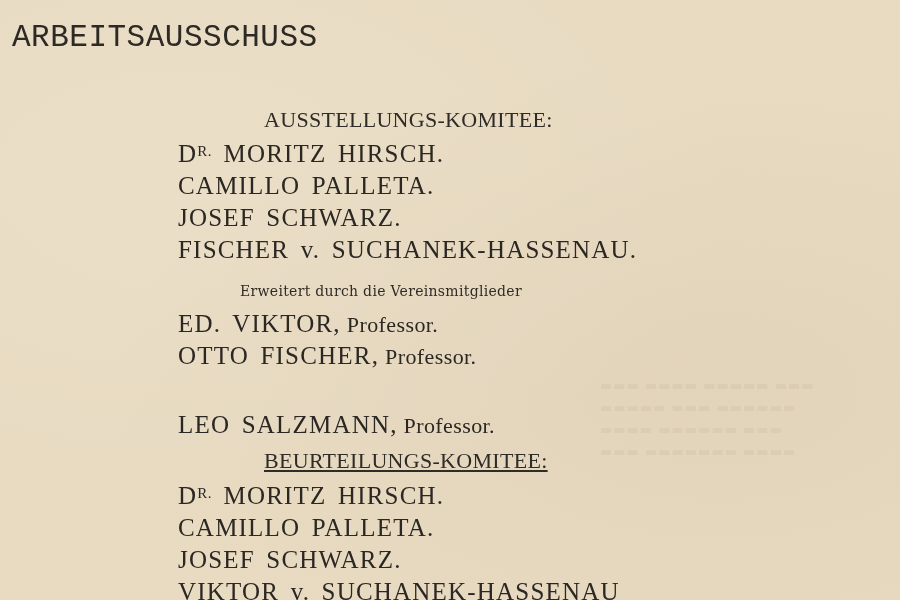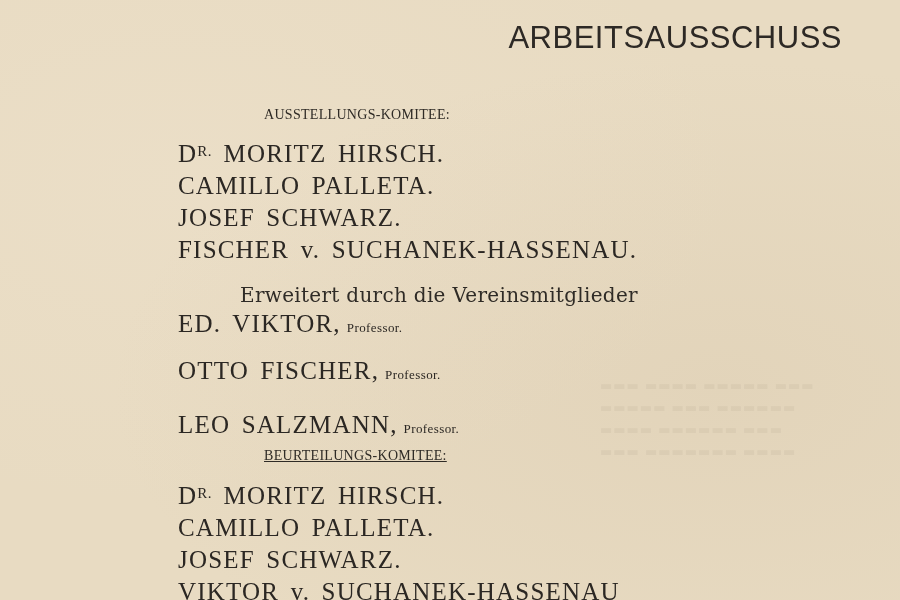--- a/index.html
+++ b/index.html
@@ -28,63 +28,63 @@
       left: 600px;
       top: 375px;
       width: 290px;
       color: rgba(120,100,80,0.07);
       font-size: 13px;
       line-height: 22px;
       letter-spacing: 1px;
     }
     .title {
       position: absolute;
-      left: 2px;
+      left: 12px;
       width: 840px;
       top: 20px;
-      text-align: right;
-      font-family: Liberation Sans, sans-serif;
+      text-align: left;
+      font-family: Liberation Mono, monospace;
       font-size: 31px;
       letter-spacing: 0.5px;
       color: #2d2925;
     }
     .section-heading {
       position: absolute;
       left: 264px;
       font-family: "Liberation Serif", serif;
-      font-size: 14px;
+      font-size: 22px;
       letter-spacing: 0.3px;
       color: #2f2b26;
     }
     .member {
       position: absolute;
       left: 178px;
       font-family: "Liberation Serif", serif;
       font-size: 25px;
       letter-spacing: 1.2px;
       word-spacing: 4px;
       color: #2b2723;
       white-space: nowrap;
     }
     .member .dr-small {
       font-size: 15px;
       letter-spacing: 0.5px;
       vertical-align: 6px;
     }
     .member .role {
-      font-size: 13px;
+      font-size: 22px;
       letter-spacing: 0.4px;
       word-spacing: 0;
       margin-left: 6px;
     }
     .subnote {
       position: absolute;
       left: 240px;
       font-family: "DejaVu Serif", serif;
-      font-size: 20px;
+      font-size: 14px;
       letter-spacing: 0.3px;
       color: #2f2b26;
     }
   </style>
 </head>
 <body>
 
 <div class="page">
 
   <div class="show-through">
@@ -107,21 +107,21 @@
   </div>
   <div class="member" style="top:236px;">
     <span>FISCHER v. SUCHANEK-HASSENAU.</span>
   </div>
 
   <div class="subnote" style="top:283px;">Erweitert durch die Vereinsmitglieder</div>
 
   <div class="member" style="top:310px;">
     <span>ED. VIKTOR,</span><span class="role">Professor.</span>
   </div>
-  <div class="member" style="top:357px;">
+  <div class="member" style="top:342px;">
     <span>OTTO FISCHER,</span><span class="role">Professor.</span>
   </div>
   <div class="member" style="top:387px;margin-top:24px;">
     <span>LEO SALZMANN,</span><span class="role">Professor.</span>
   </div>
 
   <div class="section-heading" style="top:448px;text-decoration:underline;">BEURTEILUNGS-KOMITEE:</div>
 
   <div class="member" style="top:482px;">
     <span><span>D</span><span class="dr-small">R.</span></span>

